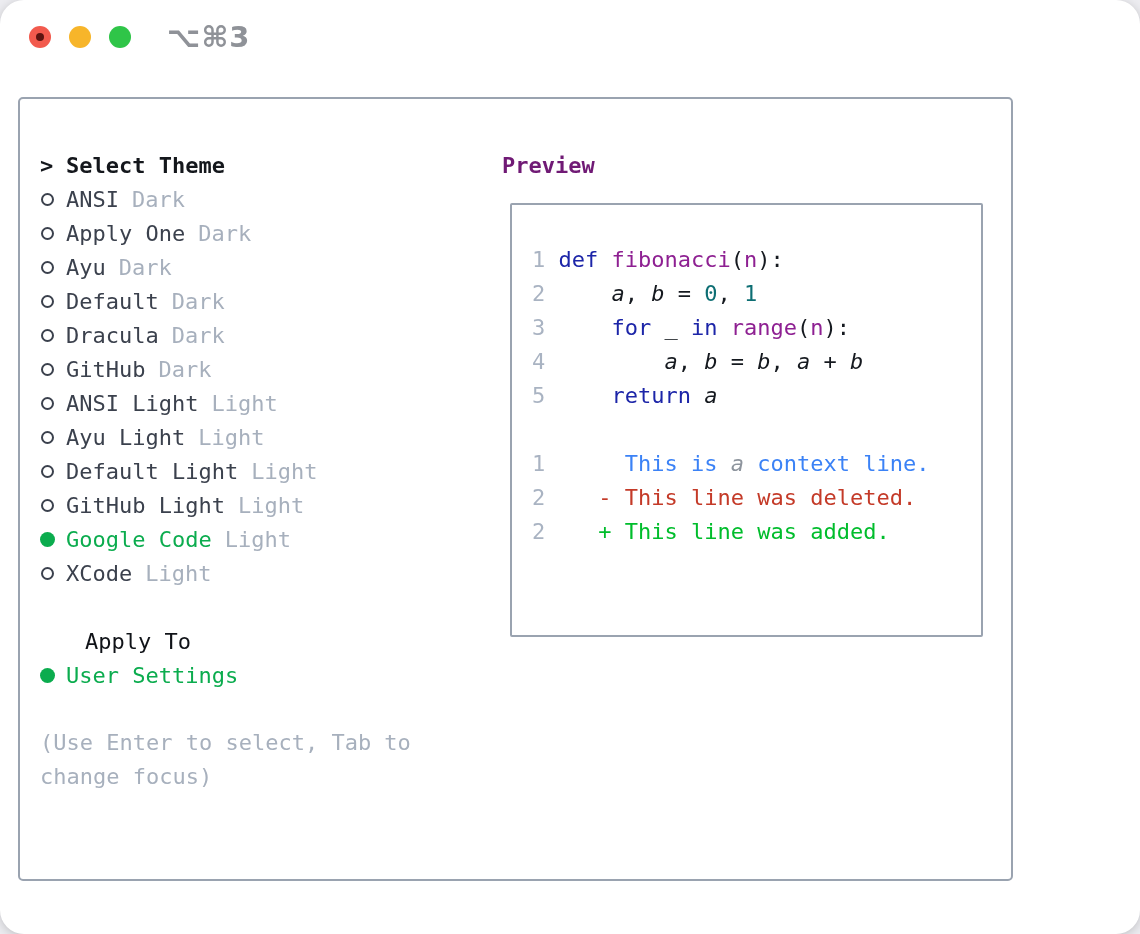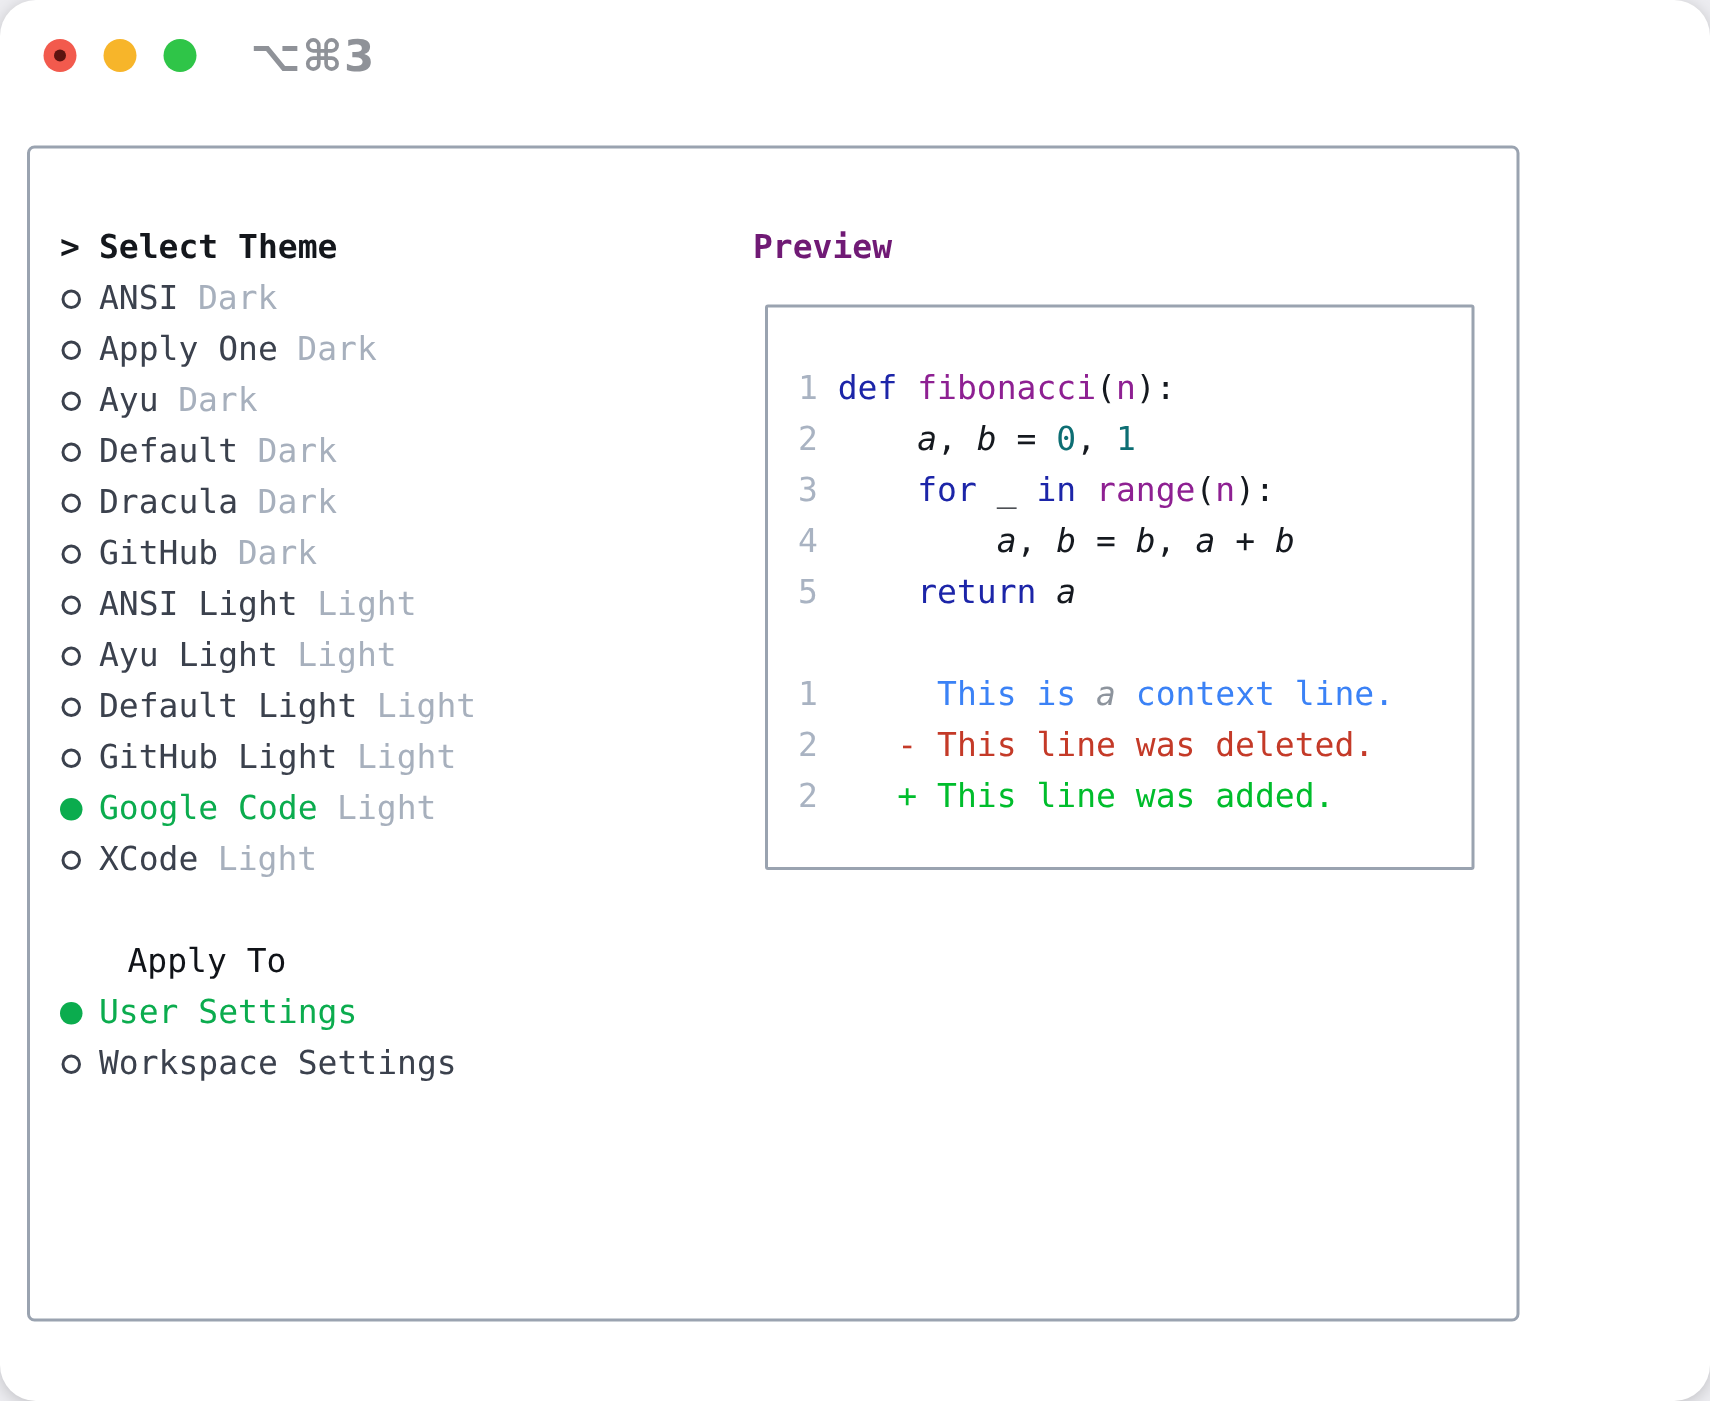--- a/index.html
+++ b/index.html
@@ -53,21 +53,21 @@
     margin-top:34px; width:412px;
     font-size:22px; line-height:34px; color:#a7b0bd;
   }
   
   .preview-header {
     position:absolute; left:482px; top:49px; height:34px;
     display:flex; align-items:center;
     font-size:22px; font-weight:bold; color:#701a75;
   }
   .preview-box {
-    position:absolute; left:490px; top:104px; width:473px; height:377px;
+    position:absolute; left:490px; top:104px; width:473px; height:434px;
     border:2px solid #9aa3b0; border-radius:2px; background:#fff;
     padding:38px 0 0 20px; overflow:hidden;
   }
   .pline { font-size:22px; line-height:34px; white-space:pre; min-height:34px; }
   .seg-lnum   { color:#a9b3c2; }
   .seg-kw     { color:var(--kw); }
   .seg-fn     { color:var(--fn); }
   .seg-num    { color:var(--lit); }
   .seg-pln    { color:#15191f; }
   .seg-var    { color:#15191f; font-style:italic; }
@@ -115,23 +115,23 @@
 
       <div class="spacer-row"></div>
 
       <div class="row">
         <span class="prefix"></span>
         <span class="apply-header-label">Apply To</span>
       </div>
 
       <div id="apply-list">
           <div class="row apply-option selected"><span class="prefix"><span class="radio selected"></span></span><span class="option-name">User Settings</span></div>
-          <div class="row apply-option"><span class="prefix"><span class="radio"></span></span><span class="option-name">Workspace Settings</span></div>
         </div>
 
+      <div class="help">(Use Enter to select, Tab to change focus)</div>
     </div>
 
     <div class="preview-header">Preview</div>
 
     <div class="preview-box">
       <div id="preview-lines">
           <div class="pline"><span class="seg-lnum">1 </span><span class="seg-kw">def </span><span class="seg-fn">fibonacci</span><span class="seg-pln">(</span><span class="seg-fn">n</span><span class="seg-pln">):</span></div>
           <div class="pline"><span class="seg-lnum">2 </span><span class="seg-pln">    </span><span class="seg-var">a</span><span class="seg-pln">, </span><span class="seg-var">b</span><span class="seg-pln"> = </span><span class="seg-num">0</span><span class="seg-pln">, </span><span class="seg-num">1</span></div>
           <div class="pline"><span class="seg-lnum">3 </span><span class="seg-pln">    </span><span class="seg-kw">for </span><span class="seg-pln">_ </span><span class="seg-kw">in </span><span class="seg-fn">range</span><span class="seg-pln">(</span><span class="seg-fn">n</span><span class="seg-pln">):</span></div>
           <div class="pline"><span class="seg-lnum">4 </span><span class="seg-pln">        </span><span class="seg-var">a</span><span class="seg-pln">, </span><span class="seg-var">b</span><span class="seg-pln"> = </span><span class="seg-var">b</span><span class="seg-pln">, </span><span class="seg-var">a</span><span class="seg-pln"> + </span><span class="seg-var">b</span></div>

